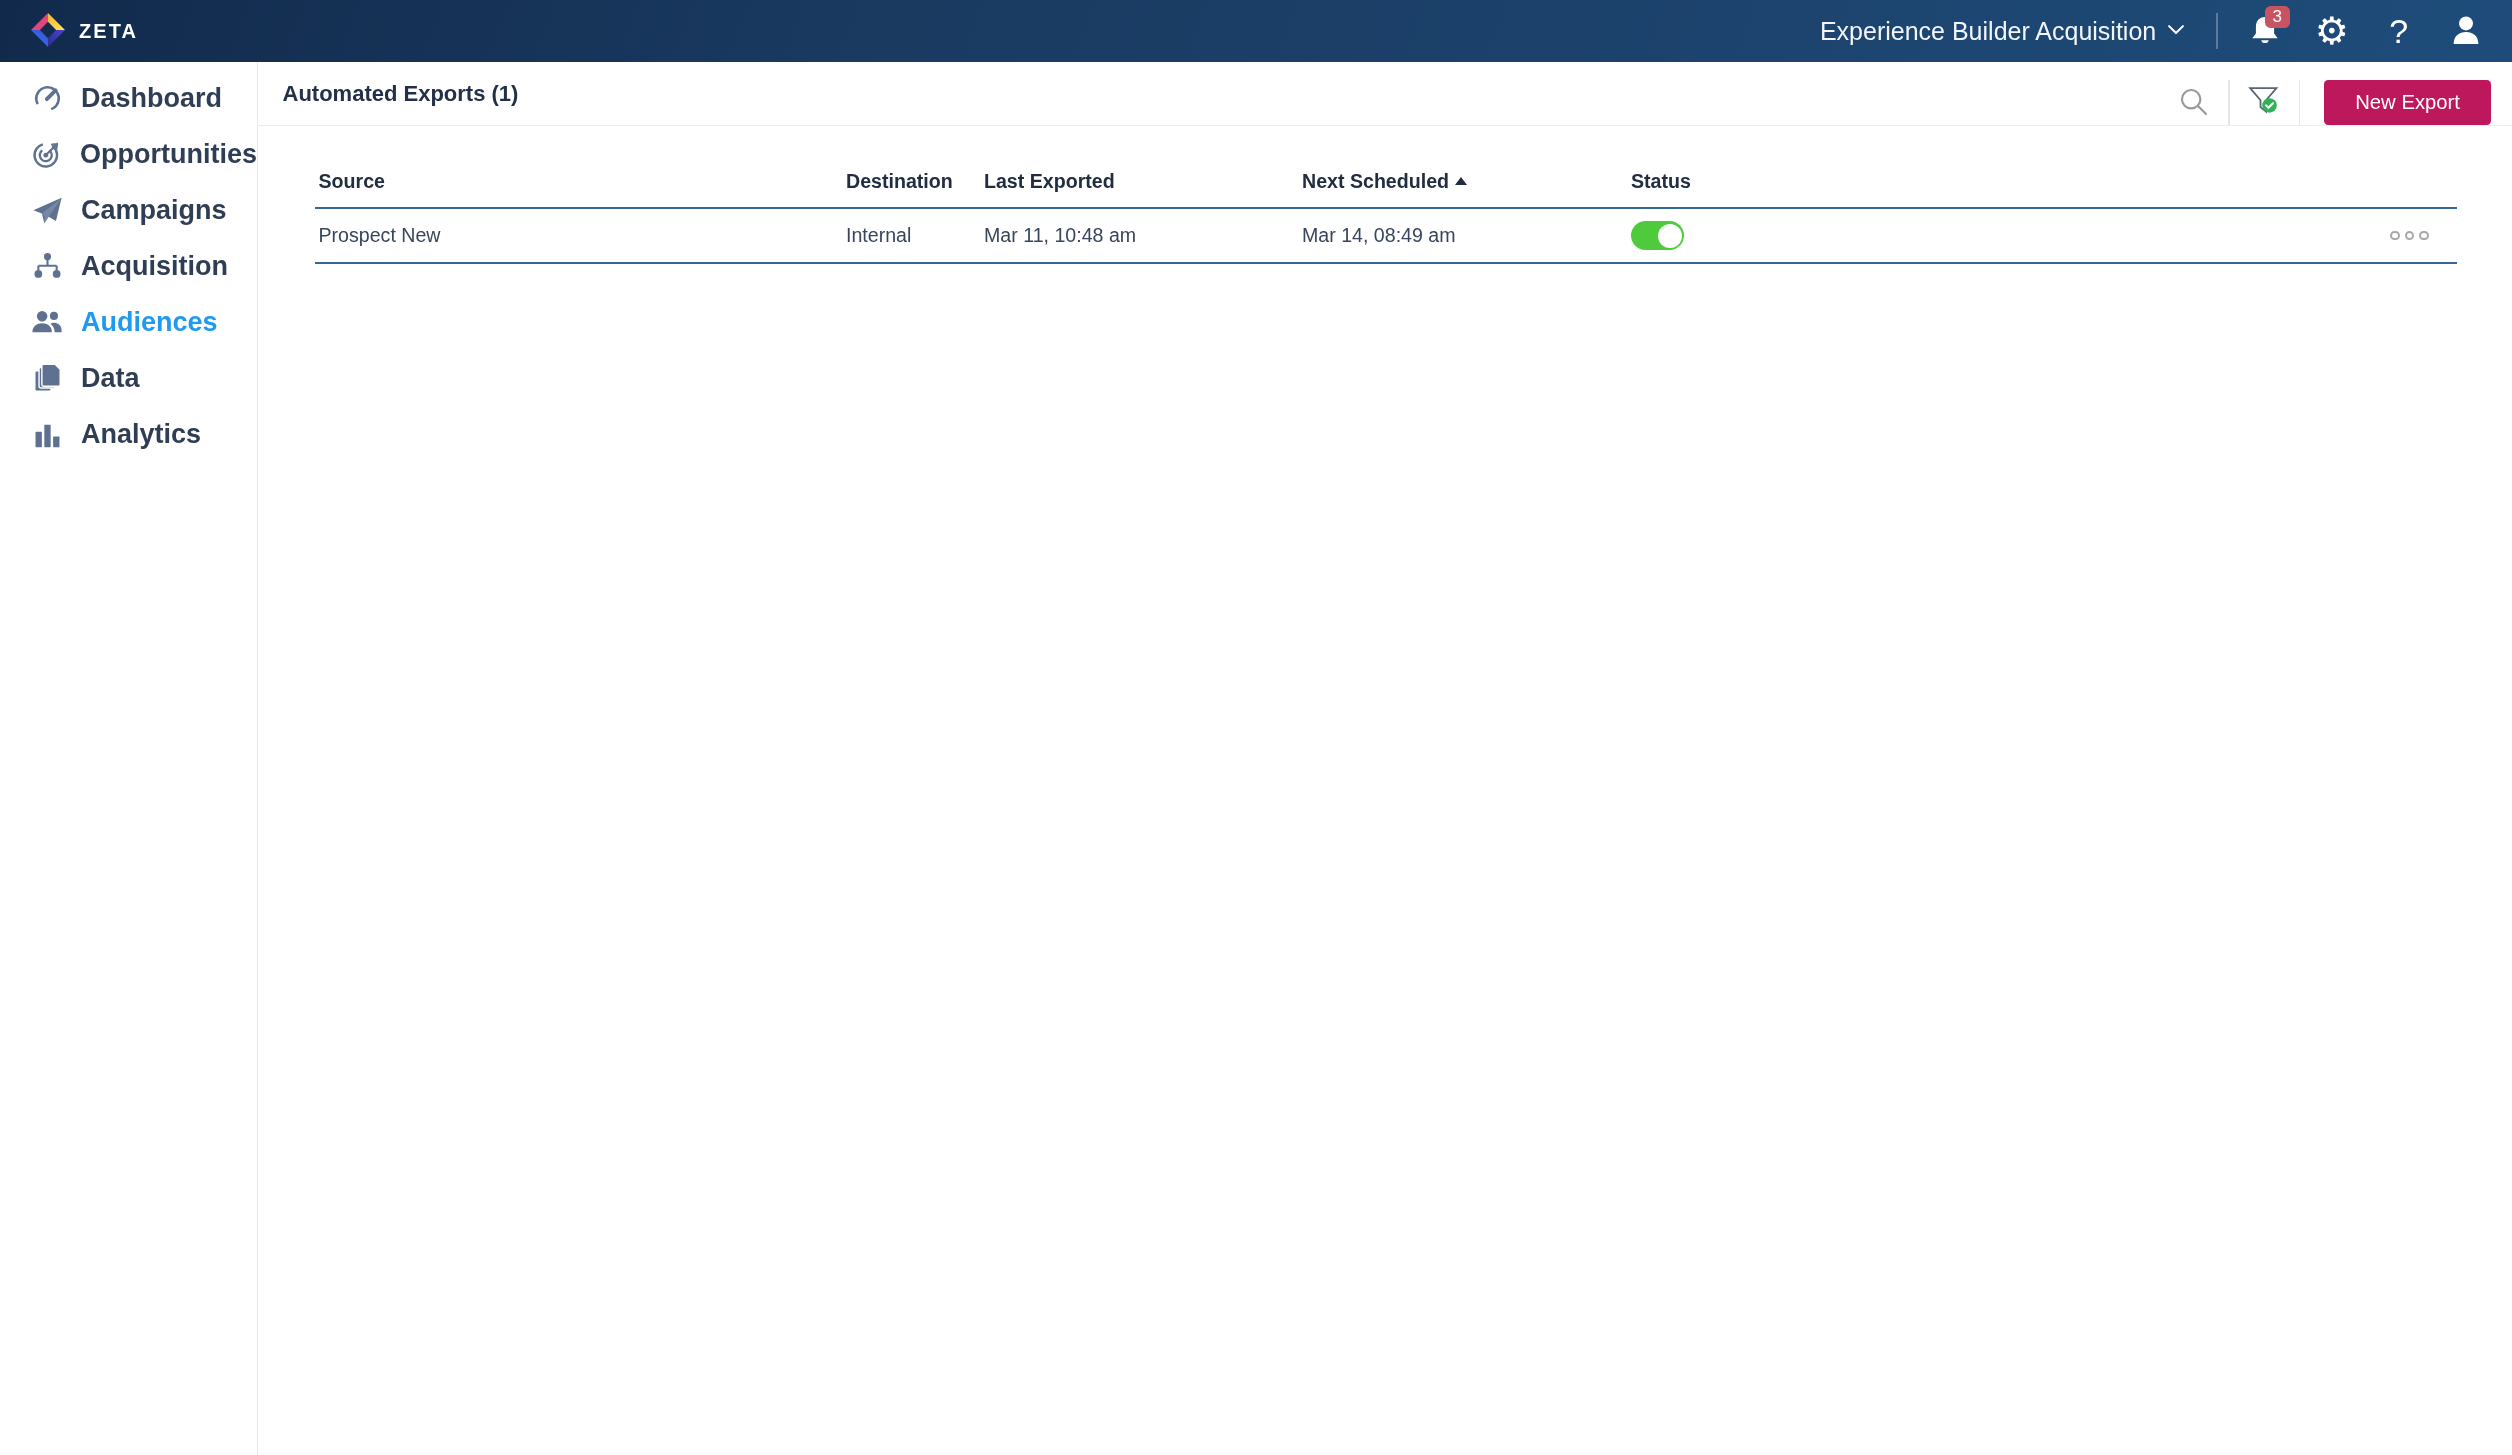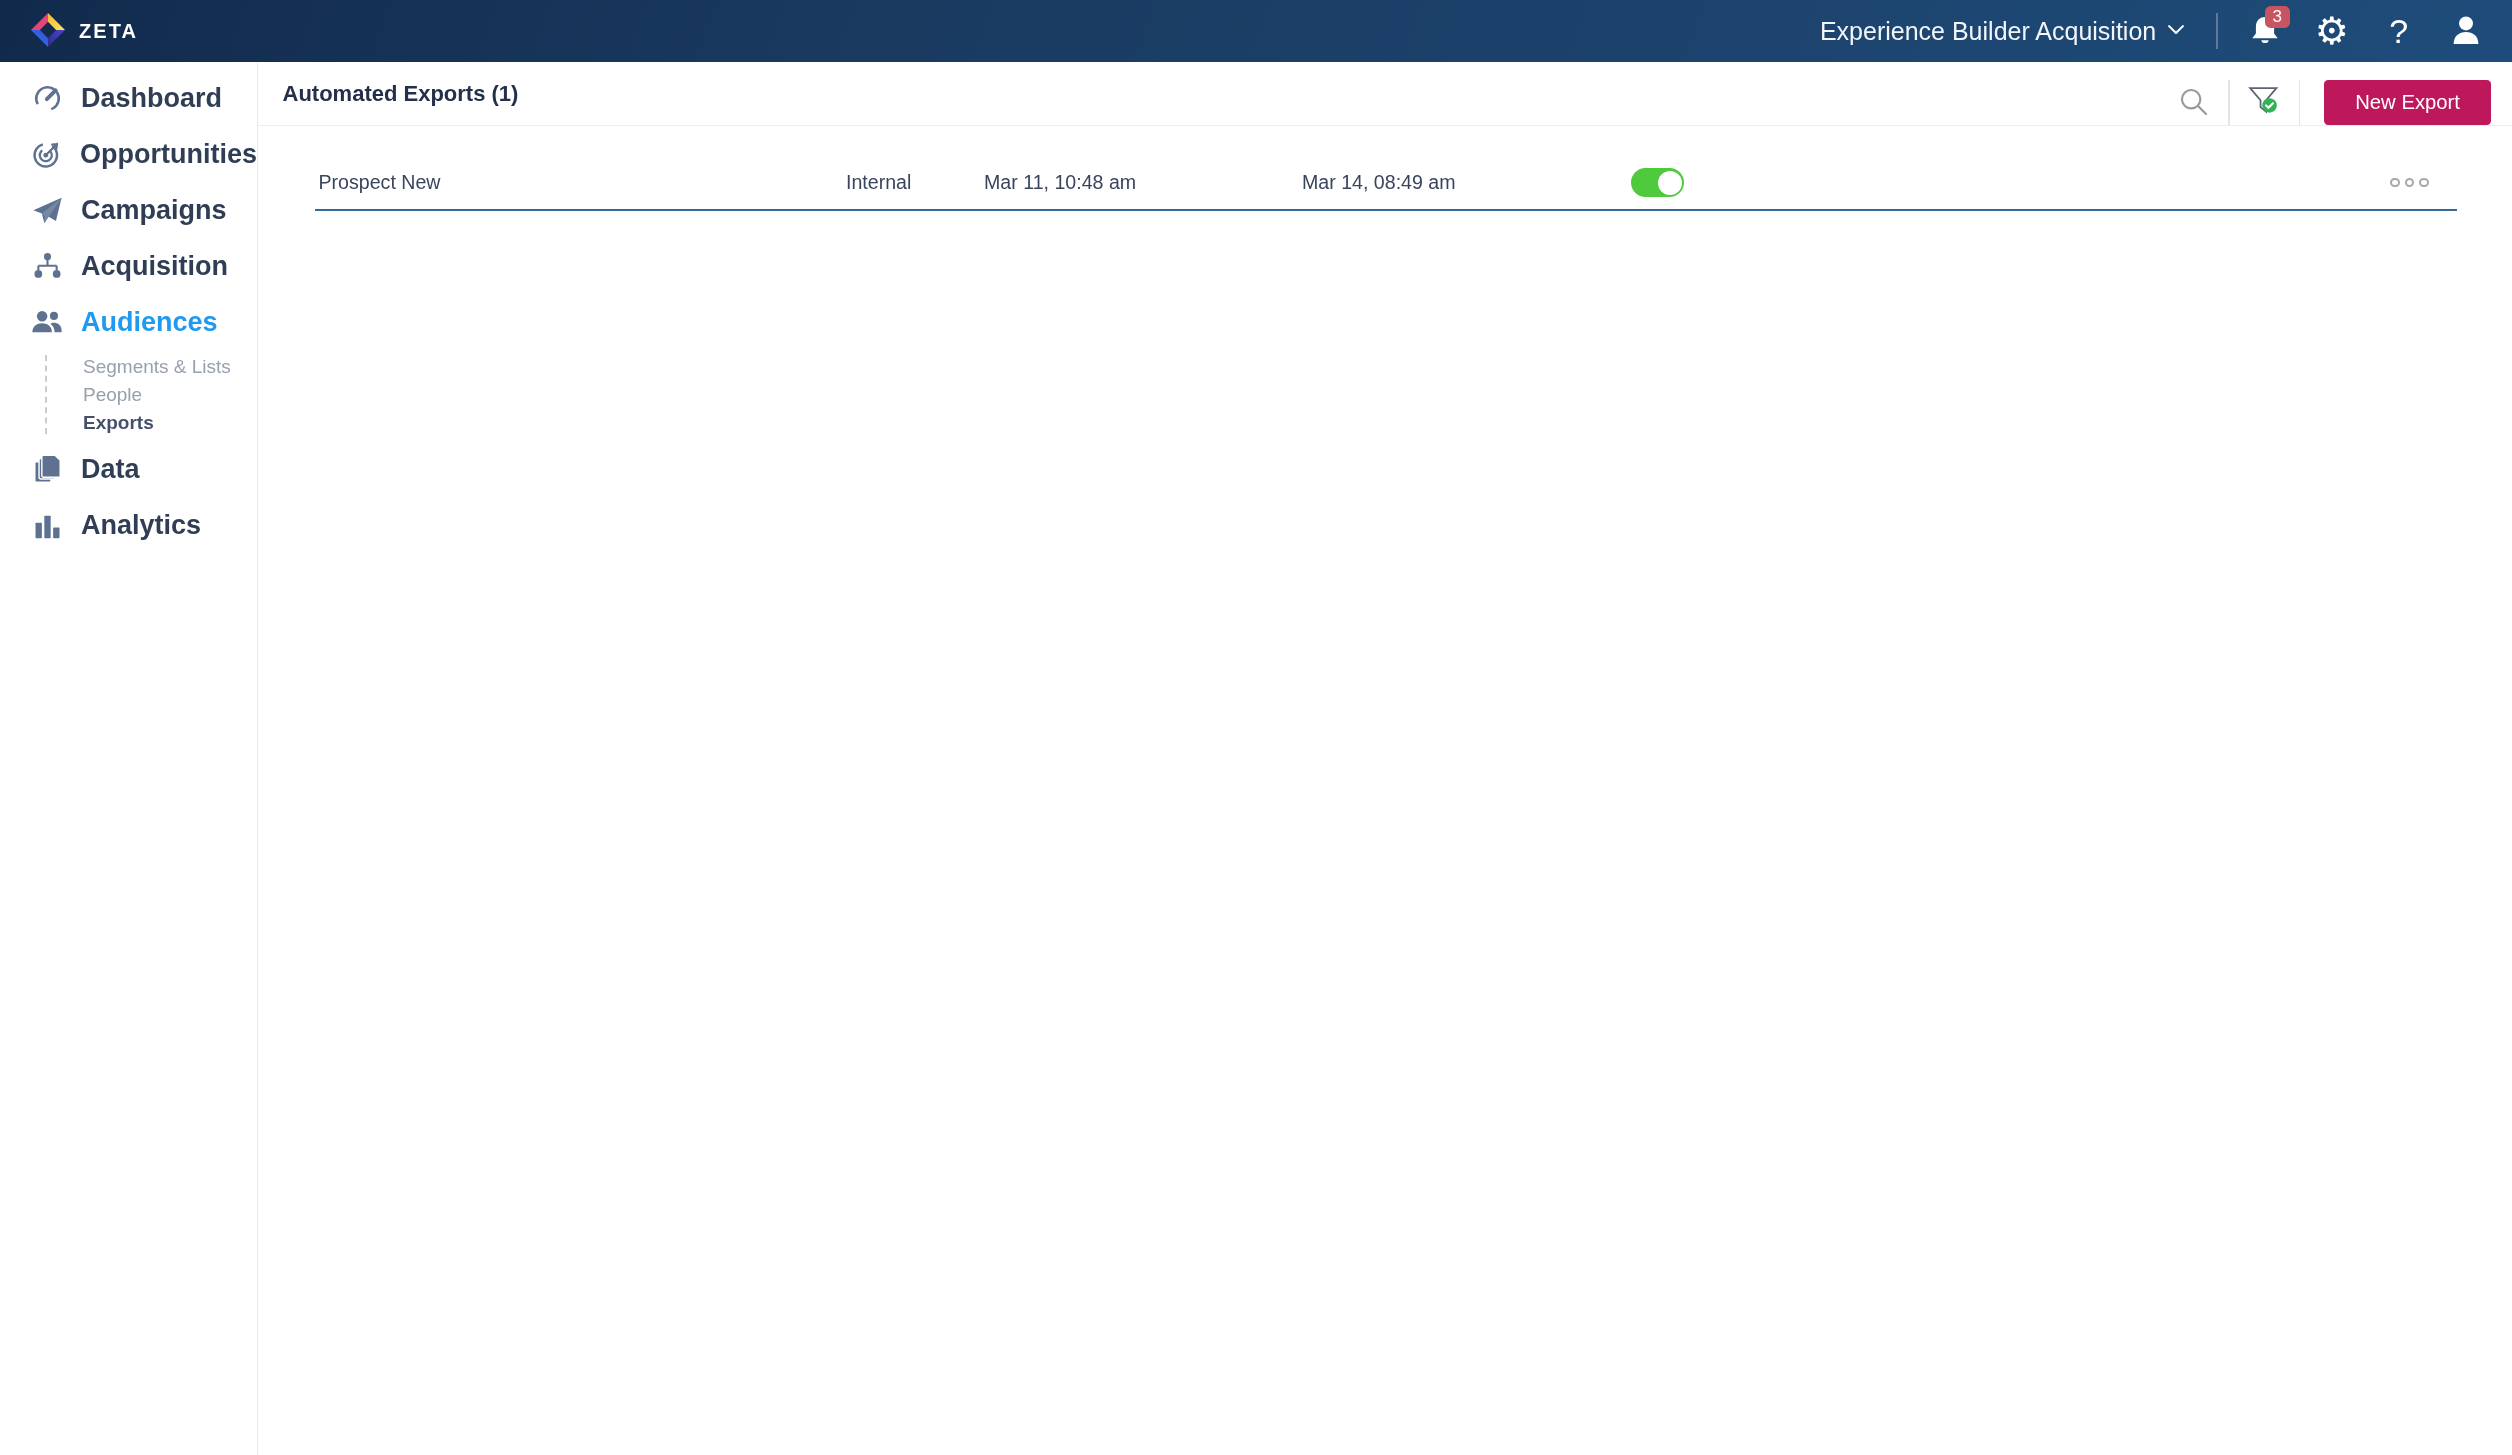--- a/index.html
+++ b/index.html
@@ -229,31 +229,20 @@
       <svg width="32" height="31" viewBox="0 0 46 44">
         <circle cx="16" cy="13" r="7.5" fill="#5f7191"></circle>
         <path d="M2 36 c0-9 6.5-13 14-13 s14 4 14 13 z" fill="#5f7191"></path>
         <circle cx="33" cy="12.5" r="5.8" fill="#5f7191"></circle>
         <path d="M32 22.5 c7 0 12 3.8 12 11.5 v2 h-10 c-0.3-5.5-2.2-9.5-6-11.8 1.3-1 2.6-1.7 4-1.7z" fill="#5f7191"></path>
       </svg>
     </span>
     <span class="nav-label">Audiences</span>
   </div>
 
-  <div class="subnav">
-    <div class="sub-item">
-      <span class="sub-label">Segments &amp; Lists</span>
-    </div>
-    <div class="sub-item">
-      <span class="sub-label">People</span>
-    </div>
-    <div class="sub-item active">
-      <span class="sub-label">Exports</span>
-    </div>
-  </div>
 
   <div class="side-item">
     <span class="nav-ic">
       <svg width="31" height="31" viewBox="0 0 44 44">
         <rect x="4" y="11" width="23" height="29" rx="2" fill="#5f7191" stroke="#ffffff" stroke-width="2"></rect>
         <rect x="10" y="6.5" width="23" height="29" rx="2" fill="#5f7191" stroke="#ffffff" stroke-width="2"></rect>
         <path d="M16 2 h17 l7 7 v22 a2 2 0 0 1-2 2 h-22 a2 2 0 0 1-2-2 v-27 a2 2 0 0 1 2-2z" fill="#5f7191" stroke="#ffffff" stroke-width="2"></path>
       </svg>
     </span>
     <span class="nav-label">Data</span>
@@ -294,20 +283,38 @@
             <path d="M29 31 l3.4 3.4 L39 27.8" stroke="#fff" stroke-width="3" fill="none" stroke-linecap="round" stroke-linejoin="round"></path>
           </svg>
         </span>
       </div>
       <div class="tool-sep"></div>
       <button class="new-export-btn">New Export</button>
     </div>
   </div>
 
   <div class="table">
+    <div class="t-row t-head">
+      <div class="t-cell">
+        <span>Source</span>
+      </div>
+      <div class="t-cell">
+        <span>Destination</span>
+      </div>
+      <div class="t-cell">
+        <span>Last Exported</span>
+      </div>
+      <div class="t-cell">
+        <span>Next Scheduled</span>
+        <span class="sort-asc"></span>
+      </div>
+      <div class="t-cell">
+        <span>Status</span>
+      </div>
+    </div>
 
     <div class="t-row t-body-row">
       <div class="t-cell">Prospect New</div>
       <div class="t-cell">Internal</div>
       <div class="t-cell">Mar 11, 10:48 am</div>
       <div class="t-cell">Mar 14, 08:49 am</div>
       <div class="t-cell status-cell">
         <div class="toggle">
           <span class="knob"></span>
         </div>

